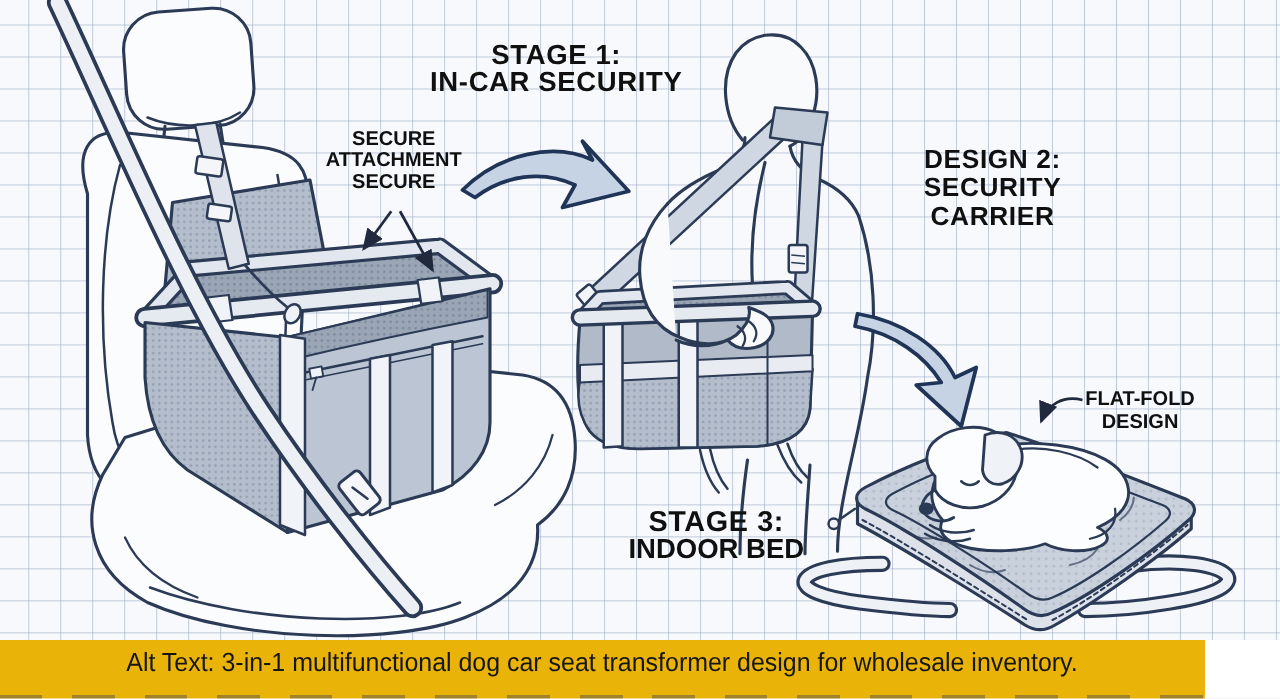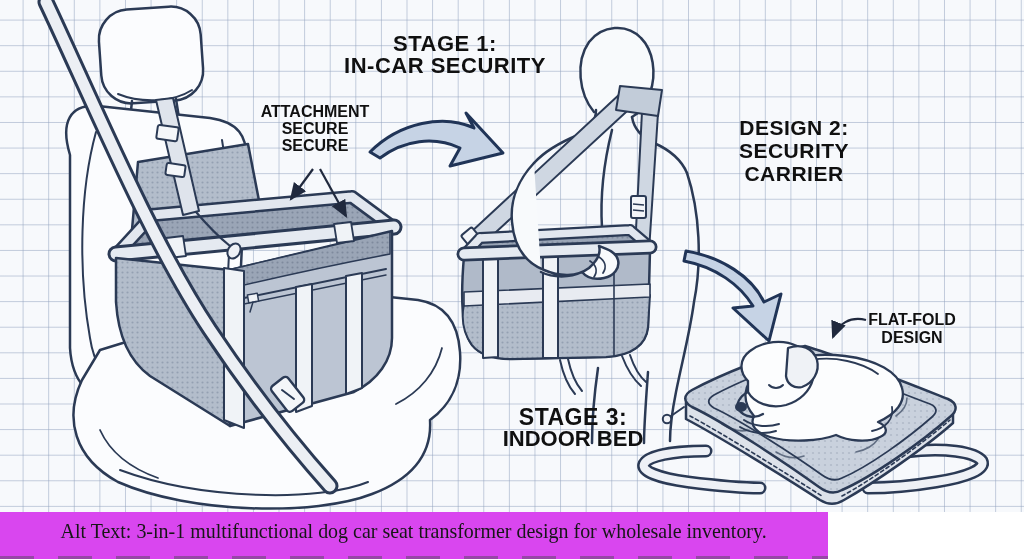--- a/index.html
+++ b/index.html
@@ -24,21 +24,21 @@
   }
   .lbl span{display:block;}
   .lbl-stage1{left:285px;top:33px;width:320px;font-size:22px;line-height:22px;letter-spacing:.5px;}
   .lbl-attach{left:225px;top:103px;width:180px;font-size:16px;line-height:17px;}
   .lbl-stage2{left:694px;top:116px;width:200px;font-size:21px;line-height:23px;letter-spacing:.5px;}
   .lbl-stage3{left:473px;top:405px;width:200px;}
   .lbl-stage3 .l1{font-size:23px;line-height:24px;letter-spacing:.5px;}
   .lbl-stage3 .l2{font-size:22px;line-height:19px;}
   .lbl-flatfold{left:832px;top:311px;width:160px;font-size:16px;line-height:17.5px;}
   .caption-strip{
-    position:absolute;left:0;top:512px;width:828px;height:47px;background:#d946ef;font-family:Liberation Serif, serif;
+    position:absolute;left:0;top:512px;width:964px;height:47px;background:#eab308;
   }
   .caption-strip .txt{
     position:absolute;left:0;top:7px;width:100%;text-align:center;
     font-size:21px;color:#161616;
   }
   .caption-strip .txt span{display:inline-block;transform:scaleX(.95);transform-origin:center;}
   .bottom-edge{
     position:absolute;left:0;bottom:0;width:100%;height:3px;opacity:.45;
     background-image:repeating-linear-gradient(90deg,#45484e 0 34px,transparent 34px 58px);
   }
@@ -248,22 +248,22 @@
       <path d="M 866,320 C 850,316 838,324 833,337" marker-end="url(#ah)"></path>
     </g>
   </svg>
 
     <div class="lbl lbl-stage1">
       <span>STAGE 1:</span>
       <span>IN-CAR SECURITY</span>
     </div>
 
     <div class="lbl lbl-attach">
+      <span>SECURE</span>
       <span>ATTACHMENT</span>
-      <span>SECURE</span>
       <span>SECURE</span>
     </div>
 
     <div class="lbl lbl-stage2">
       <span>DESIGN 2:</span>
       <span>SECURITY</span>
       <span>CARRIER</span>
     </div>
 
     <div class="lbl lbl-stage3">

